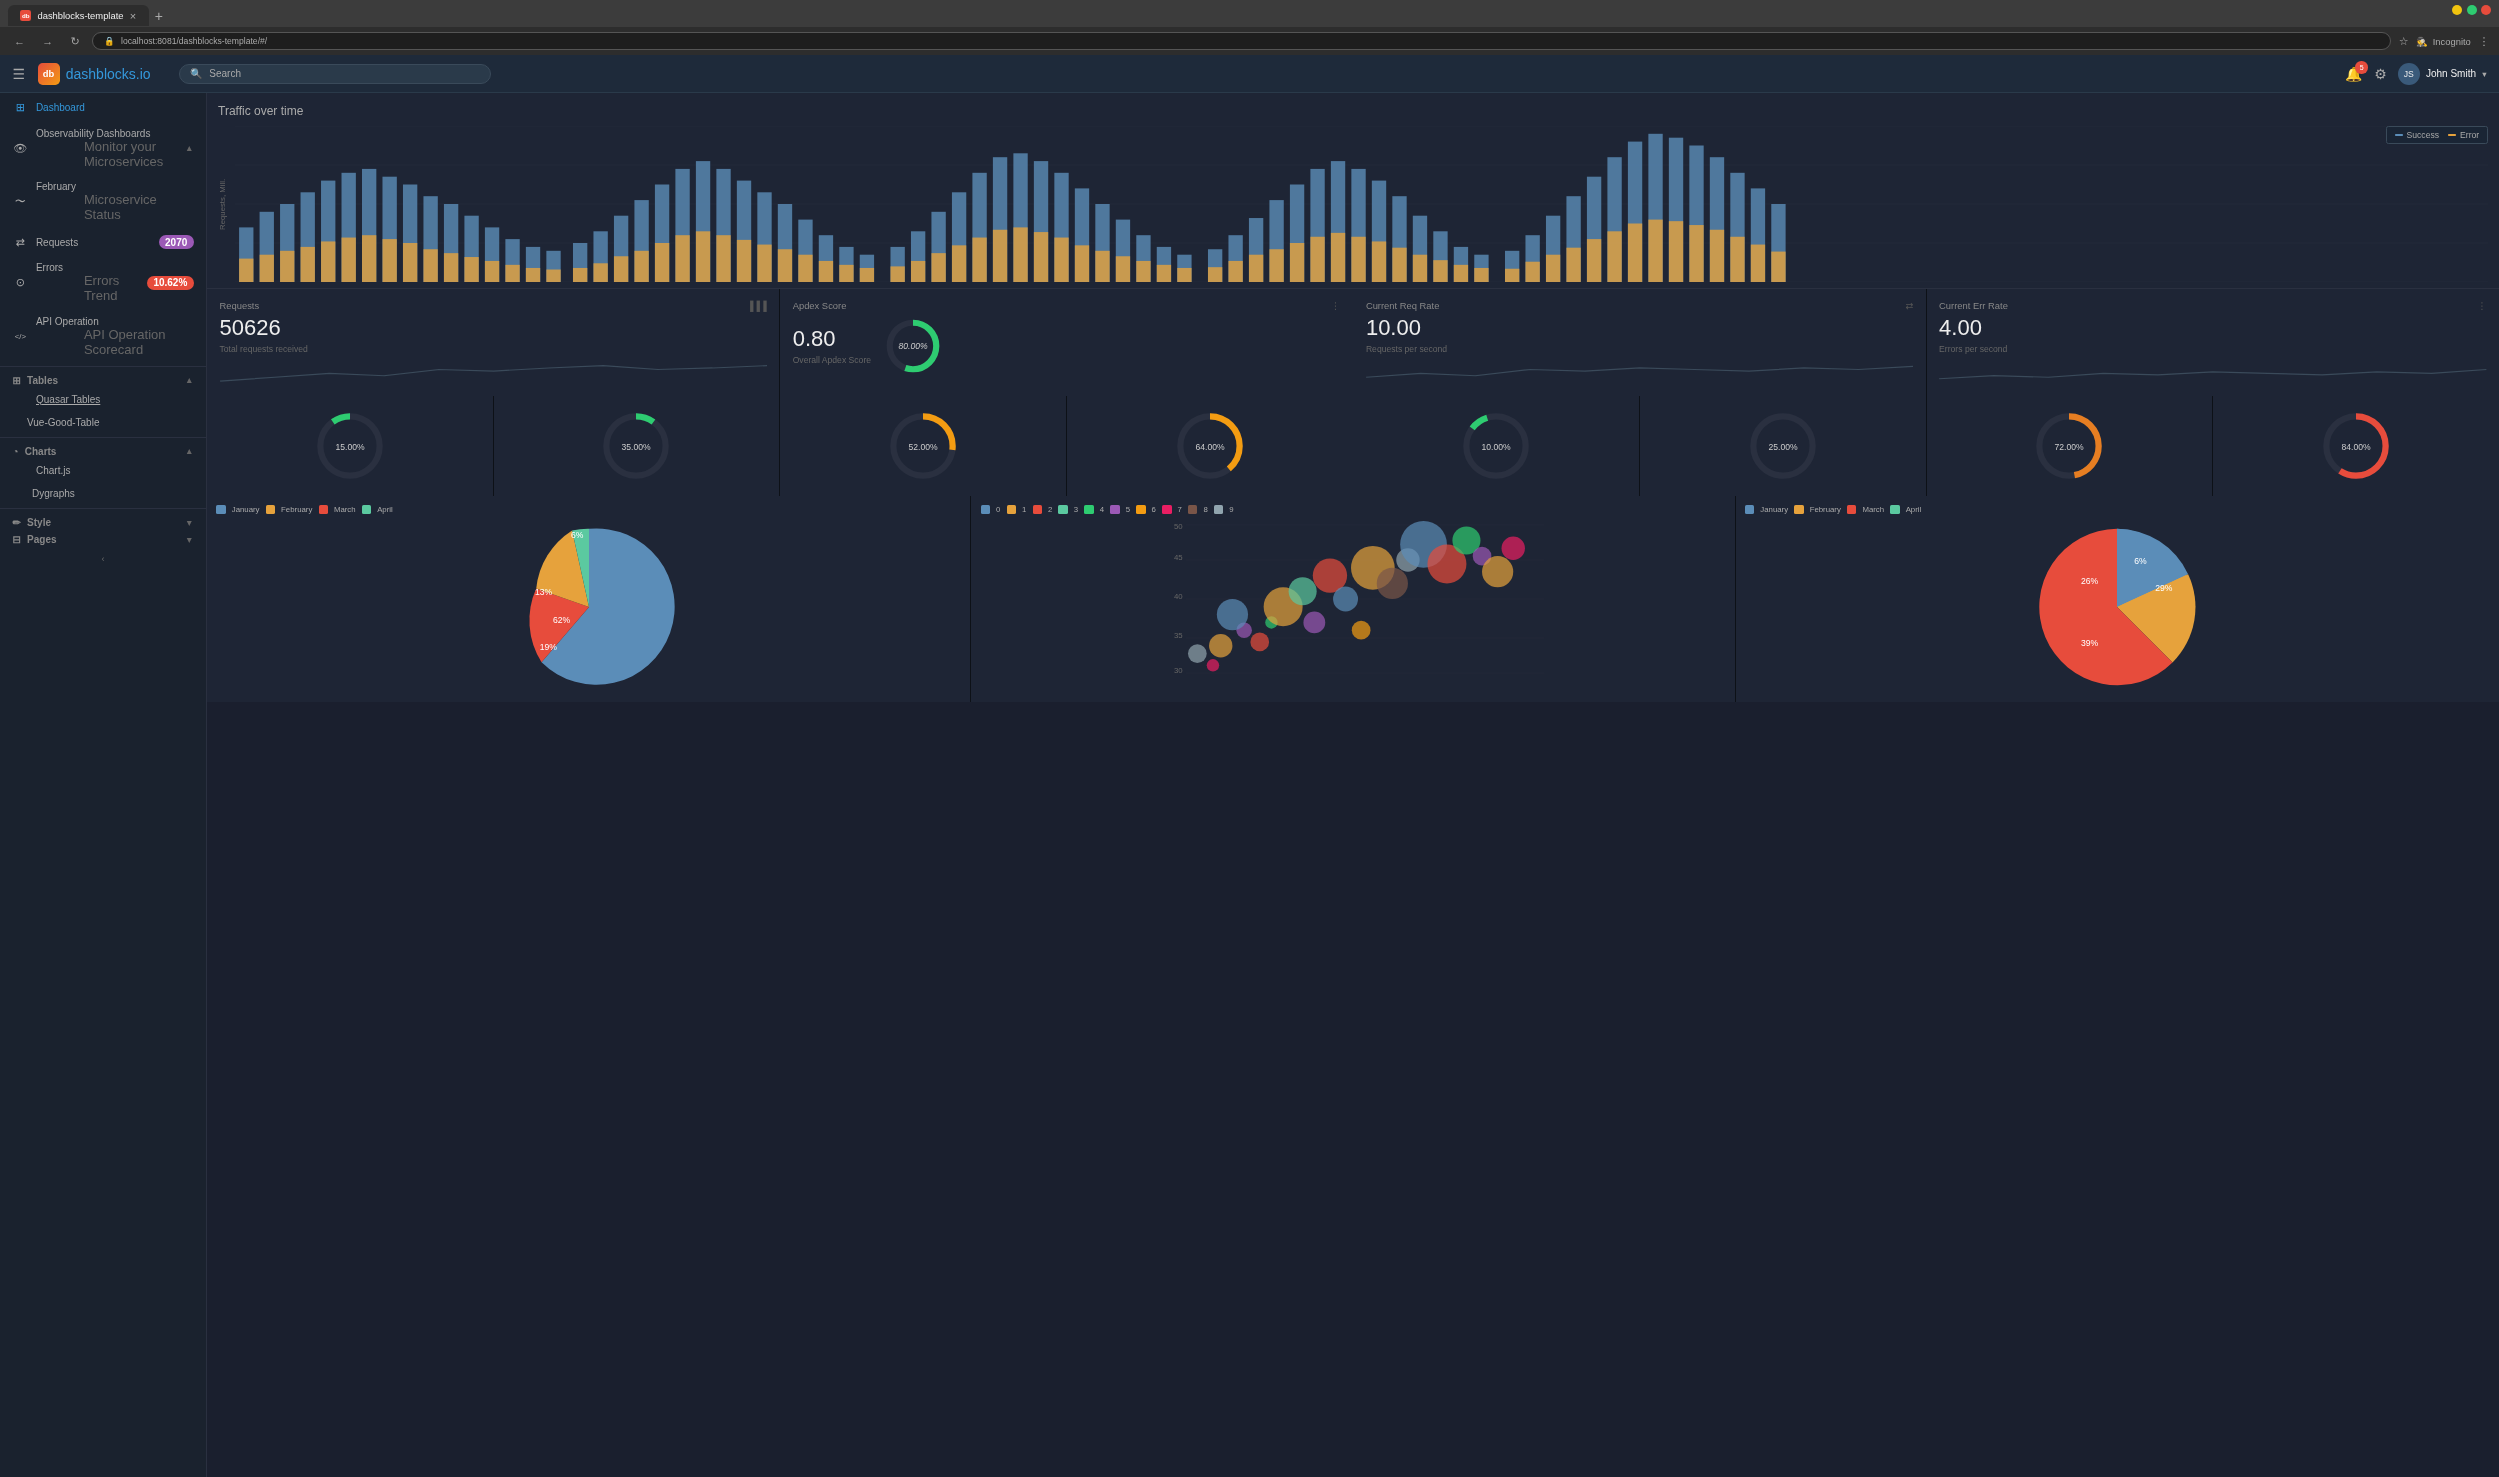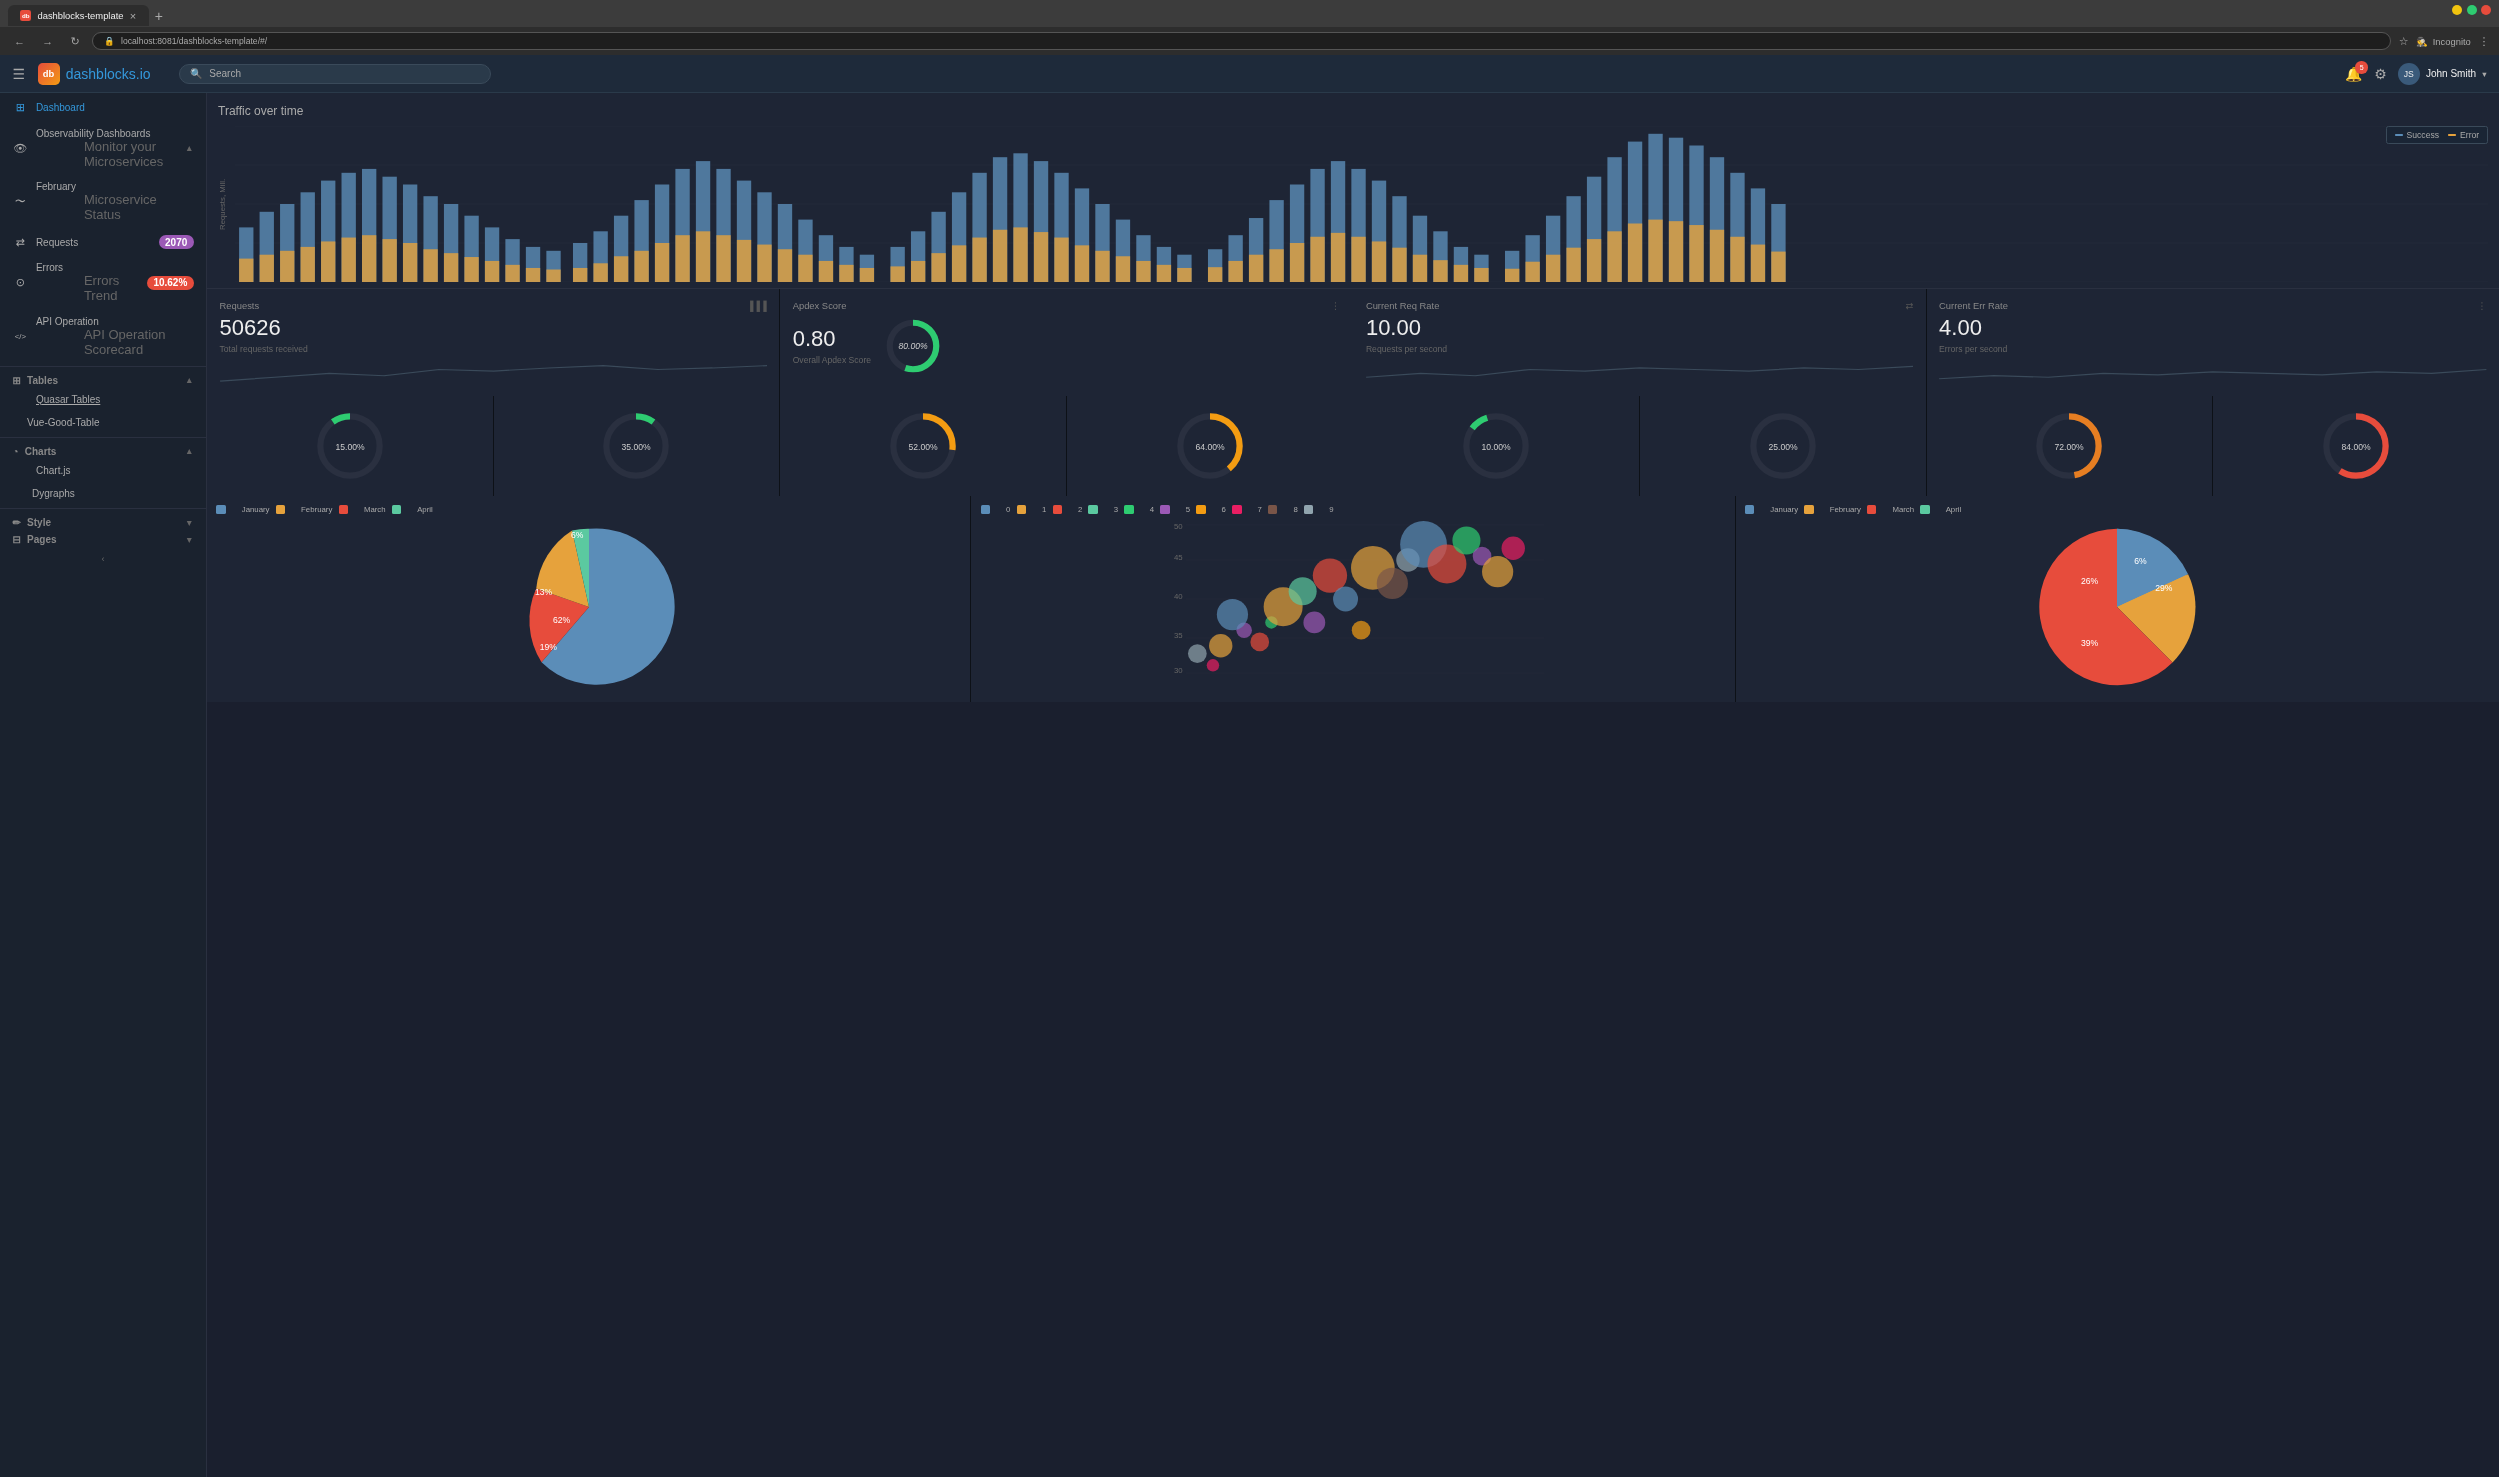--- a/index.html
+++ b/index.html
@@ -80,21 +80,21 @@
     .stat-desc { color: #666; font-size: 8.6px; margin-top: 3.1px; }
 
     
     .gauge-row { display: grid; grid-template-columns: repeat(8, 1fr); gap: 0.8px; background: #0d1117; }
     .gauge-card { background: #1e2535; padding: 11px 6.2px; display: flex; flex-direction: column; align-items: center; justify-content: center; min-height: 94px; }
 
     
     .charts-row { display: grid; grid-template-columns: repeat(3, 1fr); gap: 0.8px; background: #0d1117; }
     .chart-card { background: #1e2535; padding: 9.4px; min-height: 195px; }
     .chart-legend-row { display: flex; flex-wrap: wrap; gap: 6.2px; margin-bottom: 6.2px; }
-    .legend-entry { display: flex; align-items: center; gap: 16px; font-size: 7.8px; color: #aaa; }
+    .legend-entry { display: flex; align-items: center; gap: 6px; font-size: 7.8px; color: #aaa; }
     .legend-color { width: 9.4px; height: 9.4px; border-radius: 1.6px; flex-shrink: 0; }
 
     
     svg { display: block; }
 
     .app-wrapper { display: flex; flex-direction: column; height: 100vh; }
   </style>
 </head>
 <body>
 

